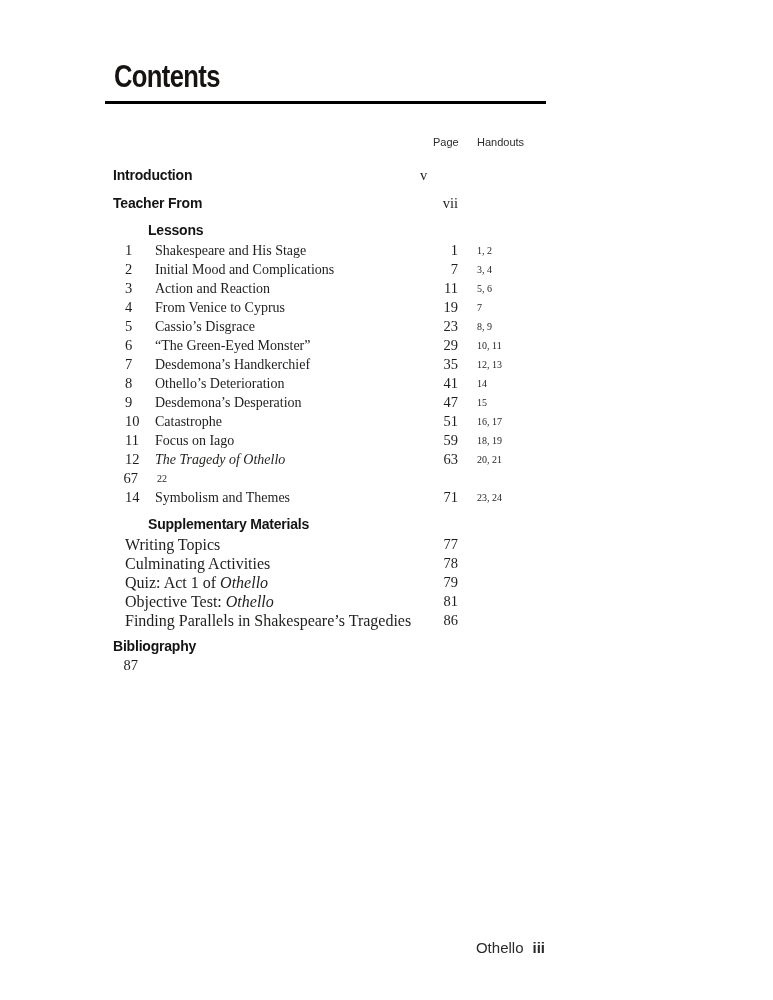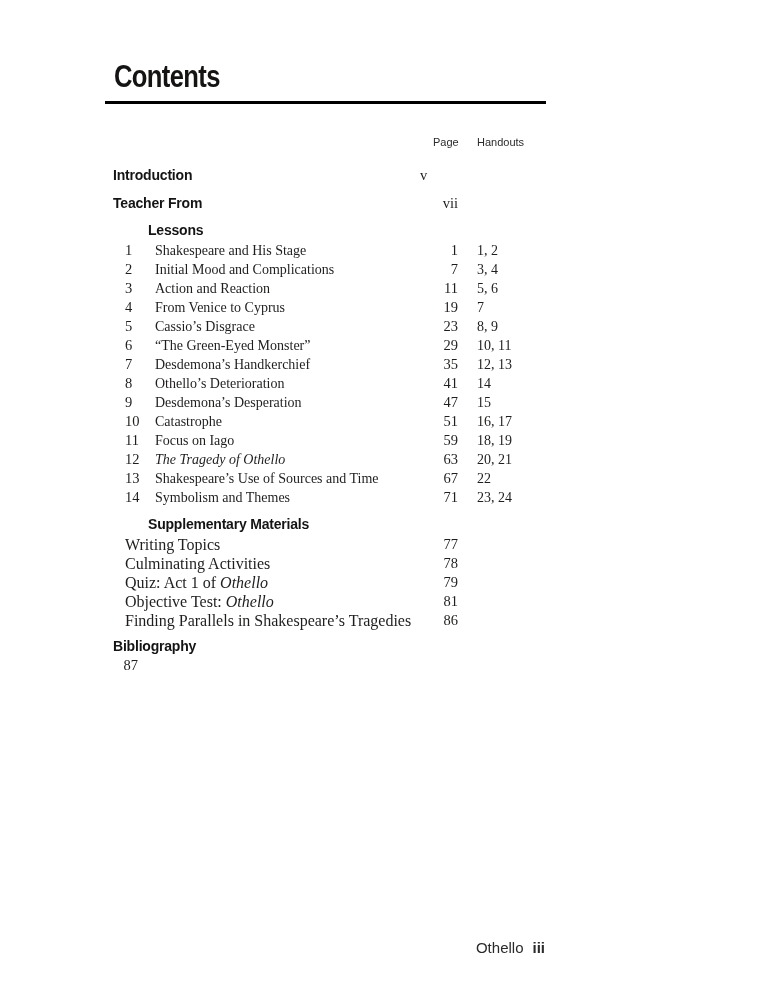--- a/index.html
+++ b/index.html
@@ -39,21 +39,21 @@
   }
   .toc {
     position: absolute;
     left: 113px;
     top: 133px;
     width: 440px;
   }
   .row { display: flex; line-height: 19px; }
   .c-main  { width: 320px; }
   .c-page  { width: 25px; text-align: right; font-size: 14.5px; }
-  .c-hand  { margin-left: 19px; width: 76px; font-size: 14px; }
+  .c-hand  { margin-left: 19px; width: 76px; font-size: 10px; }
   .hdr-row { font-family: "Liberation Sans", sans-serif; font-size: 11px; color: #2b2b2b; }
   .hdr-row .c-page { font-size: 11px; }
   .hdr-row .c-hand { font-size: 11px; }
   .section-label {
     font-family: "Liberation Sans", sans-serif;
     font-weight: bold;
     font-size: 14px;
     letter-spacing: -0.2px;
     color: #141414;
   }
@@ -208,24 +208,20 @@
     </div>
     <div class="row lesson">
       <div class="c-main">
           <span class="lesson-num">12</span>
           <span class="lesson-title italic">The Tragedy of Othello</span>
         </div>
       <div class="c-page">63</div>
       <div class="c-hand">20, 21</div>
     </div>
     <div class="row lesson">
-      <div class="c-main">
-          <span class="lesson-num">13</span>
-          <span class="lesson-title">Shakespeare’s Use of Sources and Time</span>
-        </div>
       <div class="c-page">67</div>
       <div class="c-hand">22</div>
     </div>
     <div class="row lesson">
       <div class="c-main">
           <span class="lesson-num">14</span>
           <span class="lesson-title">Symbolism and Themes</span>
         </div>
       <div class="c-page">71</div>
       <div class="c-hand">23, 24</div>

